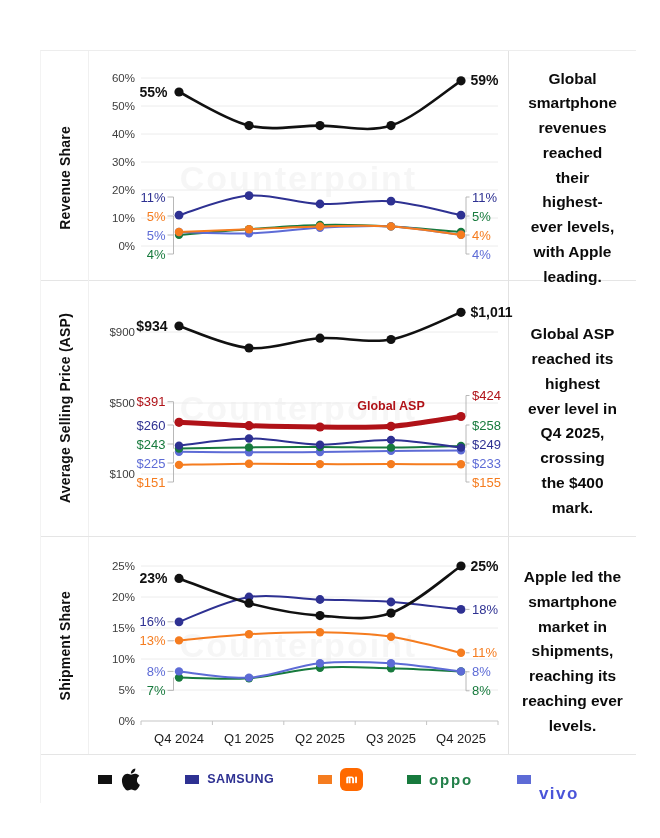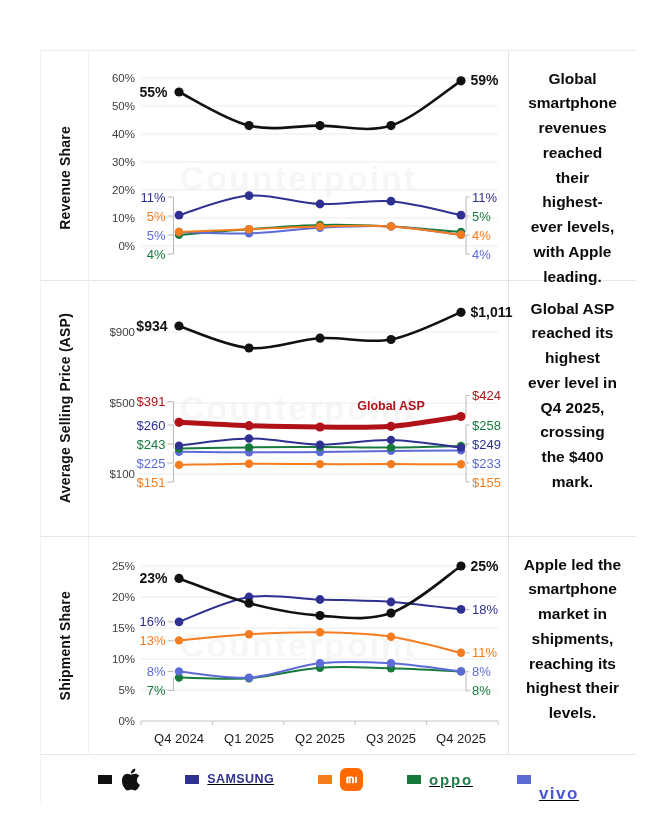--- a/index.html
+++ b/index.html
@@ -8,24 +8,24 @@
   .board{position:absolute;left:40px;top:50px;width:595px;border-top:1px solid #ededed;border-left:1px solid #f3f3f3;}
   .row{display:grid;grid-template-columns:48px 419px 128px;border-bottom:1px solid #e5e5e5;}
   .row-0{height:229px}.row-1{height:255px}.row-2{height:217px}
   .axis-col{position:relative;display:flex;align-items:center;justify-content:center;border-right:1px solid #f0f0f0;}
   .axis-title{writing-mode:vertical-rl;transform:rotate(180deg);font-weight:bold;font-size:14px;color:#101010;white-space:nowrap;letter-spacing:.2px;}
   .chart-col{position:relative;}
   .chart-col svg{position:relative;z-index:1;display:block;width:419px;overflow:visible;}
   svg text{font-family:"Liberation Sans",sans-serif;}
   .watermark{position:absolute;inset:0;display:flex;align-items:center;justify-content:center;
     font-size:34px;font-weight:bold;letter-spacing:2px;color:rgba(70,70,70,0.05);z-index:0;pointer-events:none;}
-  .note-col{border-left:1px solid #e2e2e2;display:flex;align-items:flex-start;justify-content:center;padding:0 5px;}
+  .note-col{border-left:1px solid #e2e2e2;display:flex;align-items:flex-end;justify-content:center;padding:0 5px;}
   .note{font-size:15.5px;font-weight:bold;text-align:center;line-height:1.6;color:#0b0b0b;white-space:pre-line;}
   .legend-row{height:48px;display:flex;align-items:center;justify-content:center;gap:44px;border-bottom:none;}
-  .legend-item{display:flex;align-items:center;gap:8px;text-decoration:underline;}
+  .legend-item{display:flex;align-items:center;gap:8px;}
   .swatch{width:14px;height:9px;display:inline-block;}
   .sw-apple{background:#111111}.sw-samsung{background:#2e3192}.sw-mi{background:#f57c1f}
   .sw-oppo{background:#177a3d}.sw-vivo{background:#5d6bd6}
   .apple-logo svg{display:block;height:25px;width:auto;}
   .samsung-wordmark{font-size:12.5px;font-weight:bold;color:#2e3192;letter-spacing:.4px;}
   .oppo-wordmark{font-size:15px;font-weight:bold;color:#23804a;letter-spacing:1.8px;}
   .vivo-wordmark{font-size:17px;font-weight:bold;color:#4a54d9;letter-spacing:1.5px;margin-top:30px;}
   .mi-badge{width:23px;height:23px;border-radius:6px;background:#ff6900;display:flex;align-items:center;justify-content:center;}
   .mi-badge svg{display:block;width:17px;height:17px;}
 </style>
@@ -387,21 +387,21 @@
               <text x="383" y="158.3" text-anchor="start" font-size="13" font-weight="normal" fill="#177a3d">8%</text>
             </g>
           </svg>
       </div>
       <div class="note-col">
         <p class="note">Apple led the
 smartphone
 market in
 shipments,
 reaching its
-highest their
+reaching ever
 levels.</p>
       </div>
     </section>
 
     <section class="row legend-row">
       <div class="legend-item">
         <span class="swatch sw-apple"></span>
         <span class="apple-logo">
           <svg viewBox="0 0 17 20" fill="#111111" aria-hidden="true">
             <path d="M11.33 3.99c.62-.75 1.04-1.79.92-2.83-.89.04-1.97.59-2.61 1.34-.57.66-1.07 1.72-.94 2.73.99.08 2-.5 2.63-1.24z"></path>

